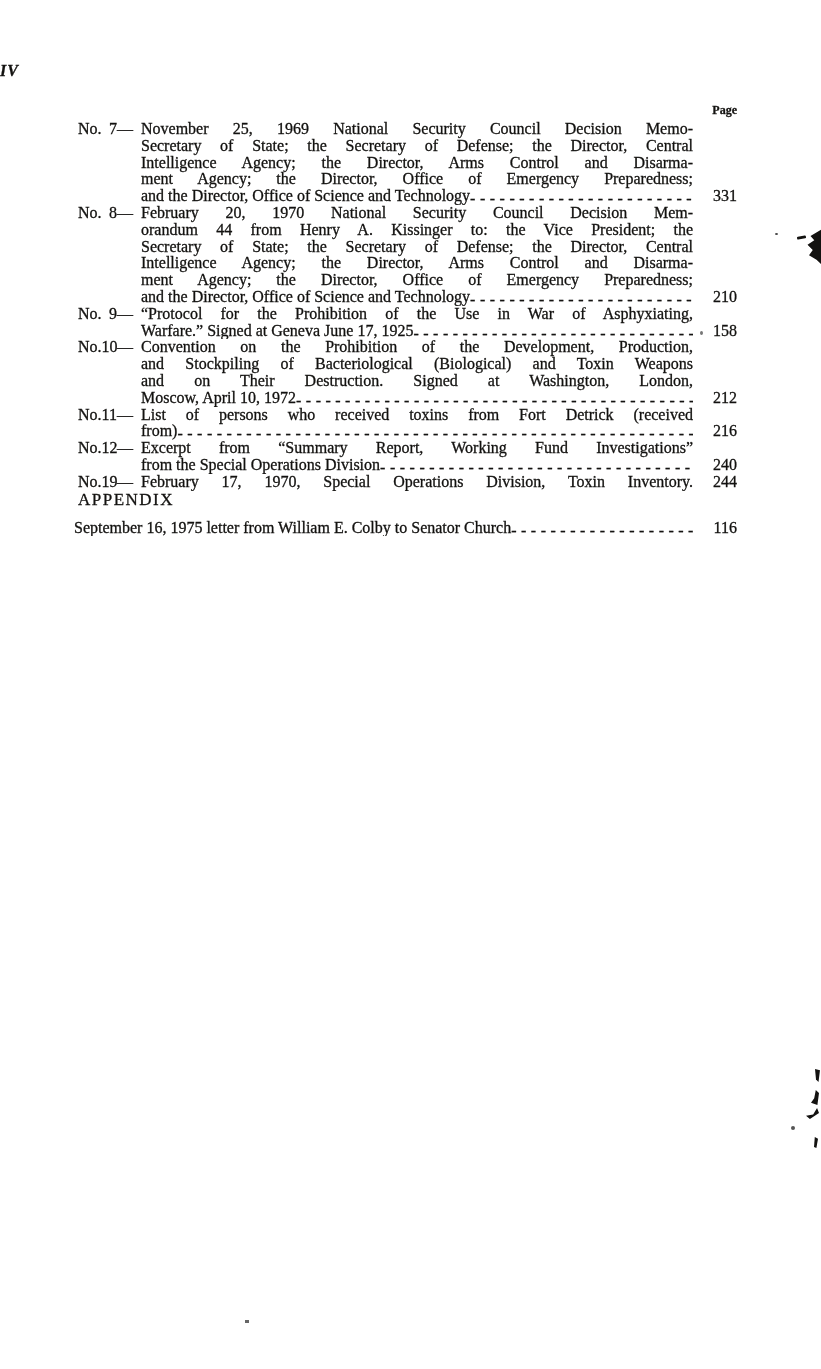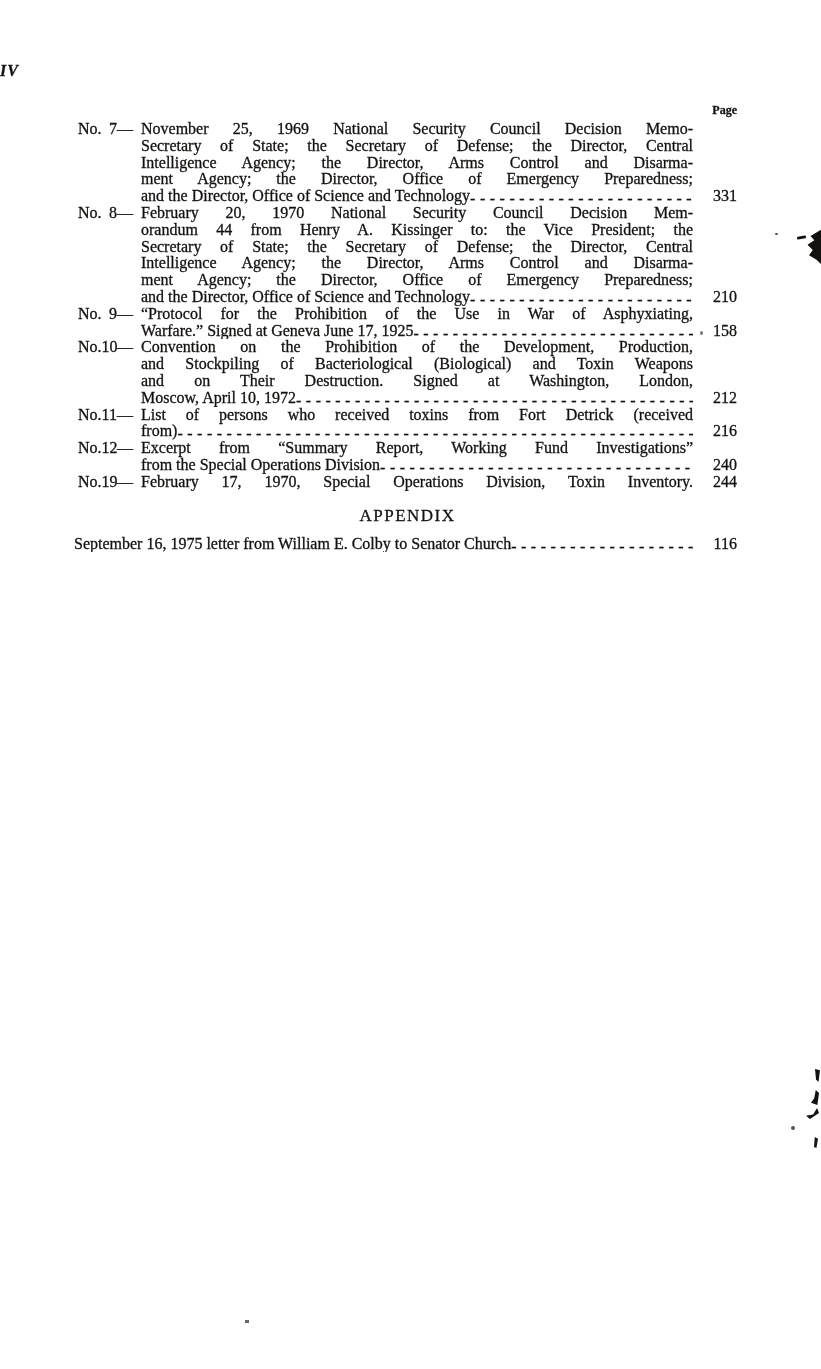--- a/index.html
+++ b/index.html
@@ -60,22 +60,21 @@
     position: relative;
     top: 3px;
   }
 
   .pg {
     position: absolute; right: 0; bottom: 0;
     width: 44px; text-align: right;
   }
 
   .appendix-heading {
-    margin-top: 16px;
-    text-align: center;
+    text-align: left;
     font-size: 17px;
     letter-spacing: 1.5px;
     line-height: 17px;
   }
   .appendix-entry { margin-top: 12px; margin-left: -4px; }
 
   
   .artifact { position: absolute; }
   .blot-main {
     top: 229px; right: 0; width: 15px; height: 35px;

